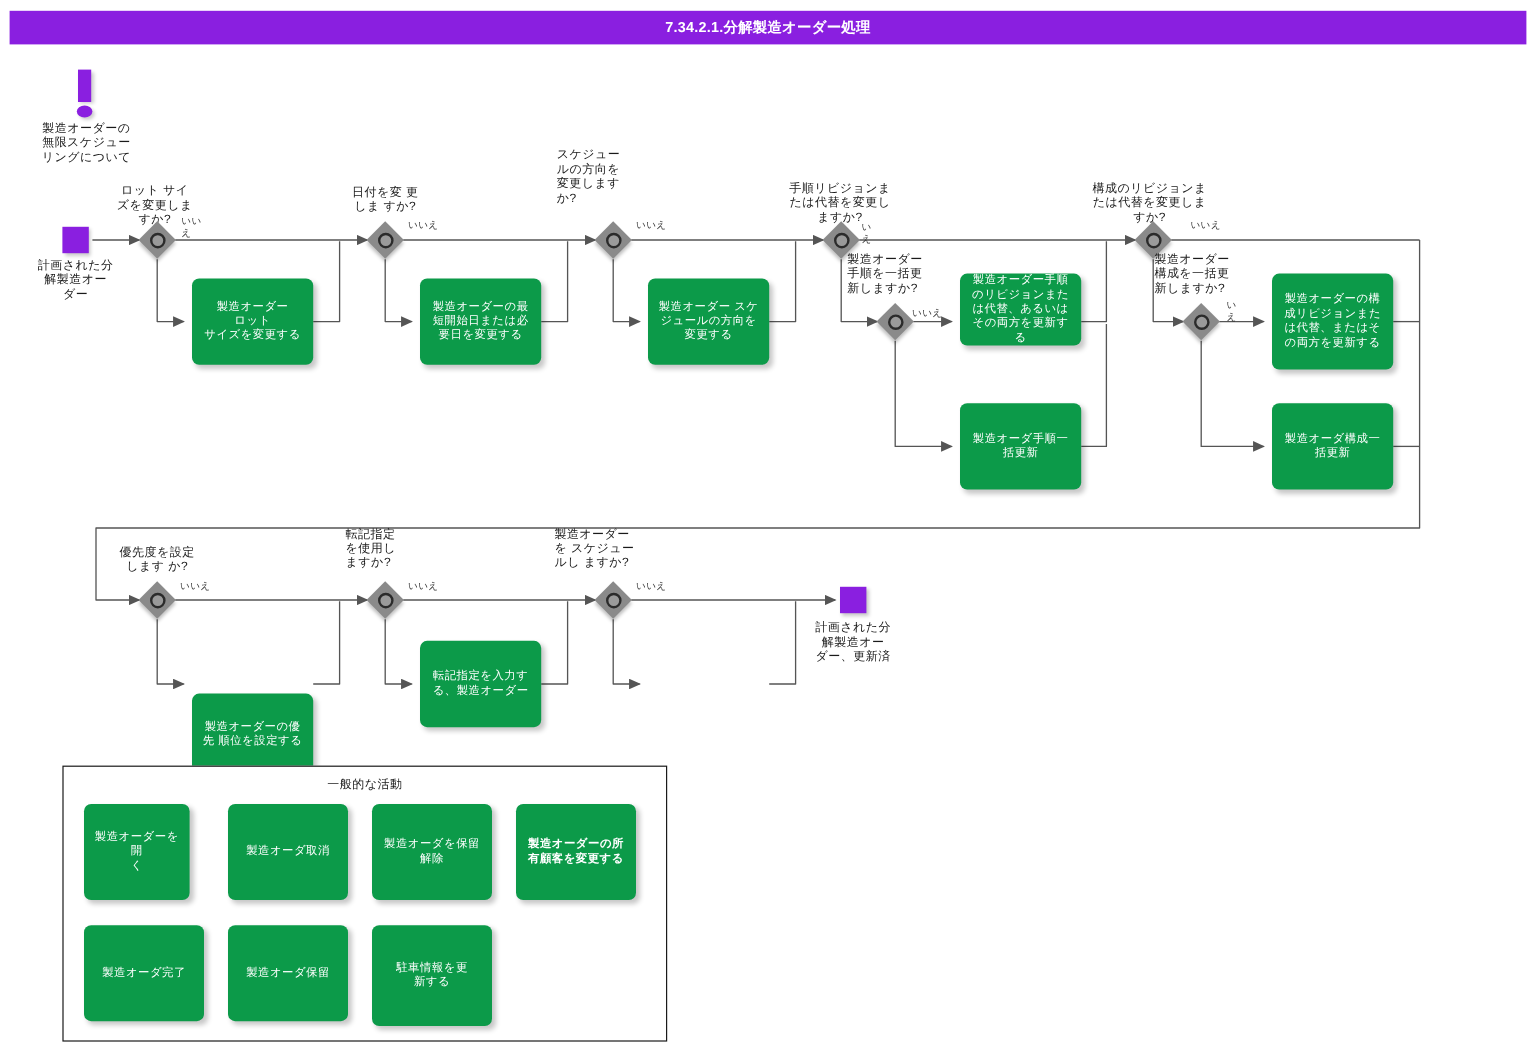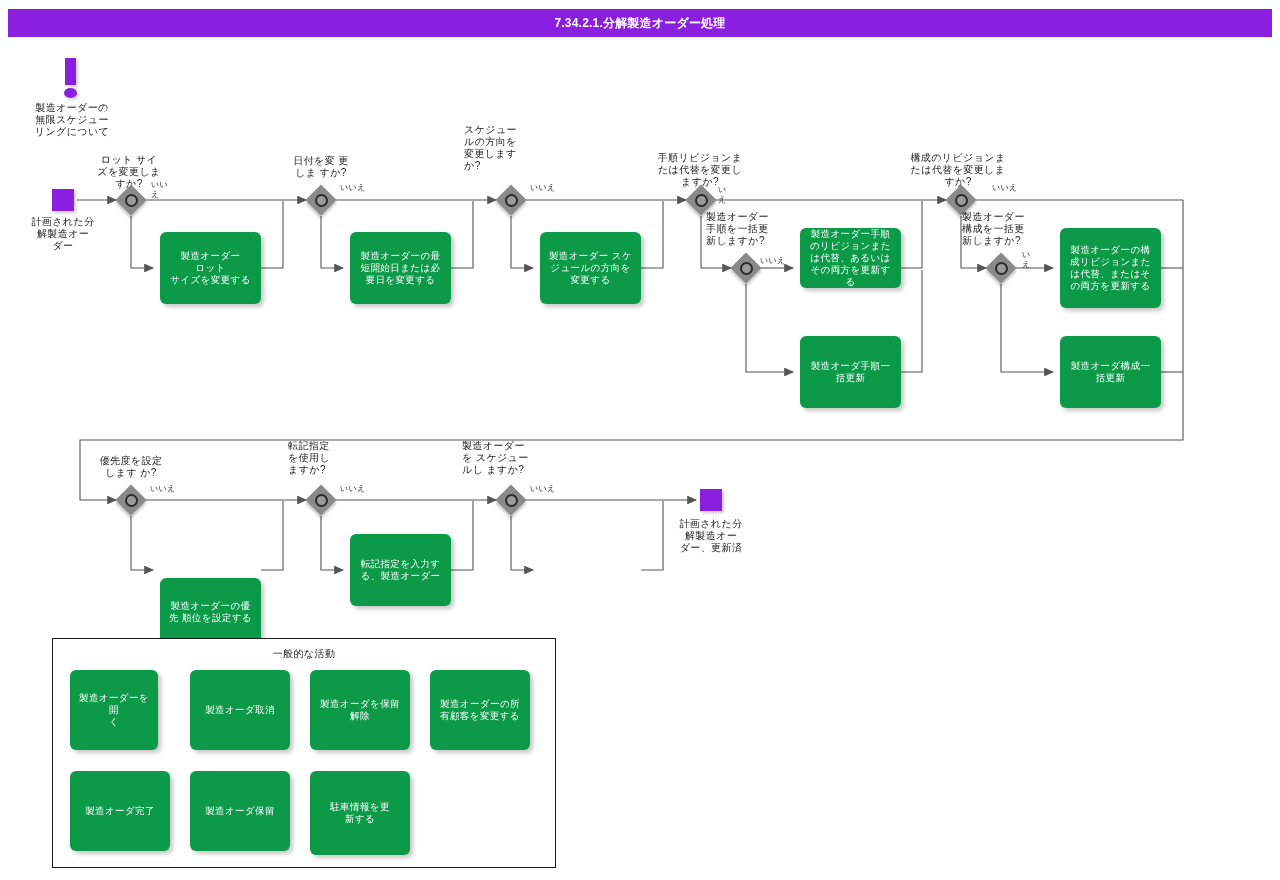--- a/index.html
+++ b/index.html
@@ -345,21 +345,21 @@
 く</span>
   </div>
   <div class="node proc" style="left:190px;top:670px;width:100px;height:80px;">
     <span style="white-space:pre-line;">製造オーダ取消</span>
   </div>
   <div class="node proc" style="left:310px;top:670px;width:100px;height:80px;">
     <span style="white-space:pre-line;">製造オーダを保留
 解除</span>
   </div>
   <div class="node proc" style="left:430px;top:670px;width:100px;height:80px;">
-    <span style="white-space:pre-line;">製造オーダーの所
+    <span style="white-space:pre-line;font-weight:bold;">製造オーダーの所
 有顧客を変更する</span>
   </div>
   <div class="node proc" style="left:70px;top:771px;width:100px;height:80px;">
     <span style="white-space:pre-line;">製造オーダ完了</span>
   </div>
   <div class="node proc" style="left:190px;top:771px;width:100px;height:80px;">
     <span style="white-space:pre-line;">製造オーダ保留</span>
   </div>
   <div class="node proc" style="left:310px;top:771px;width:100px;height:84px;">
     <span style="white-space:pre-line;">駐車情報を更

